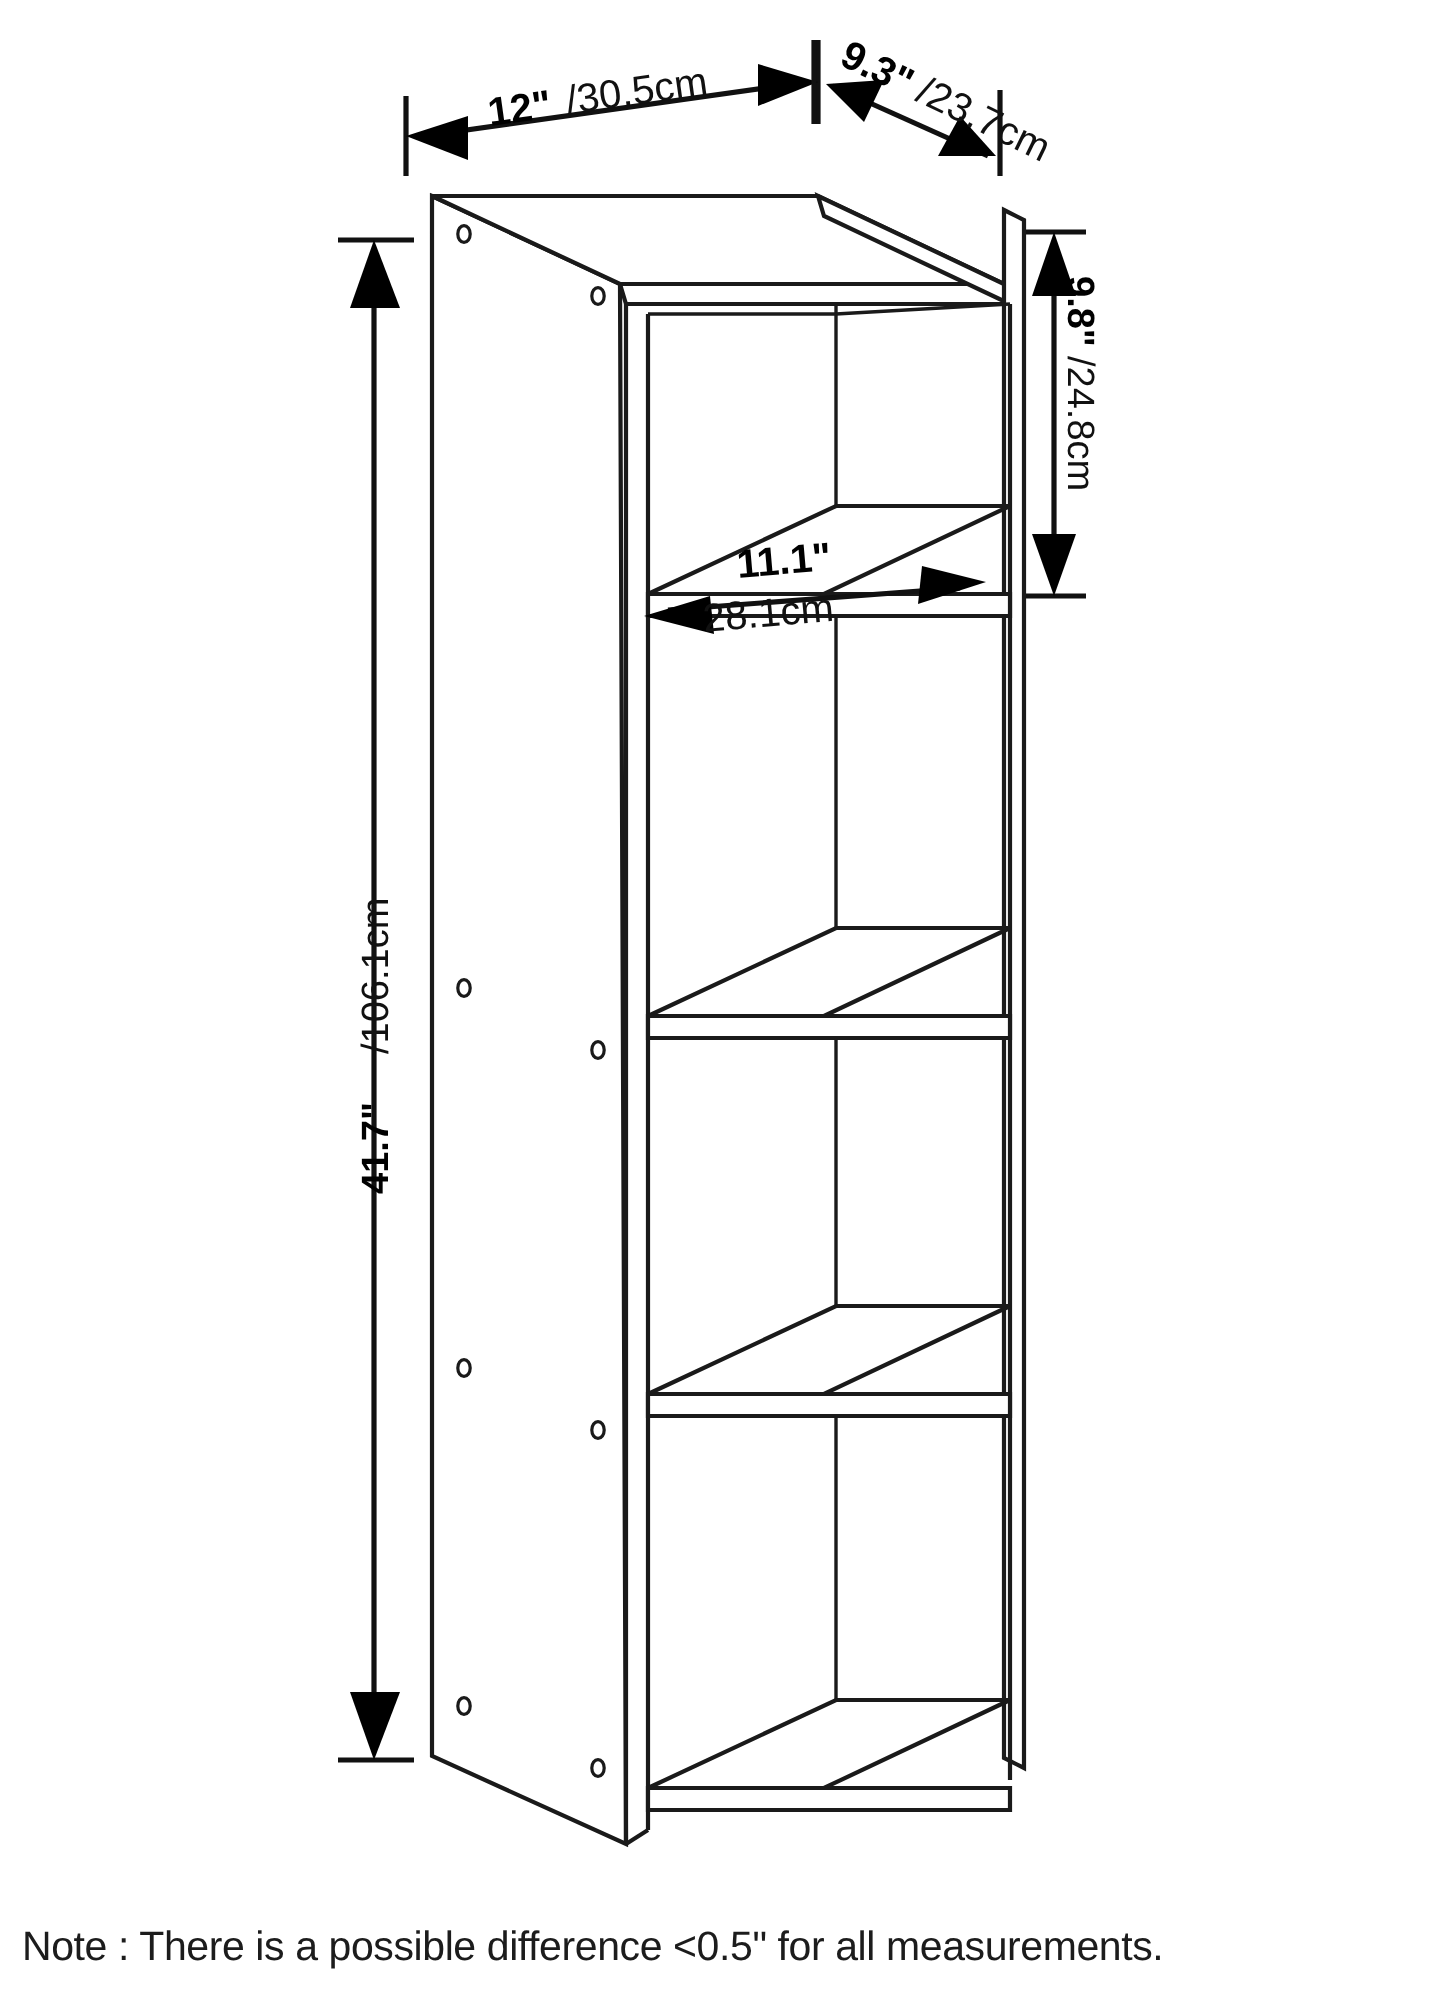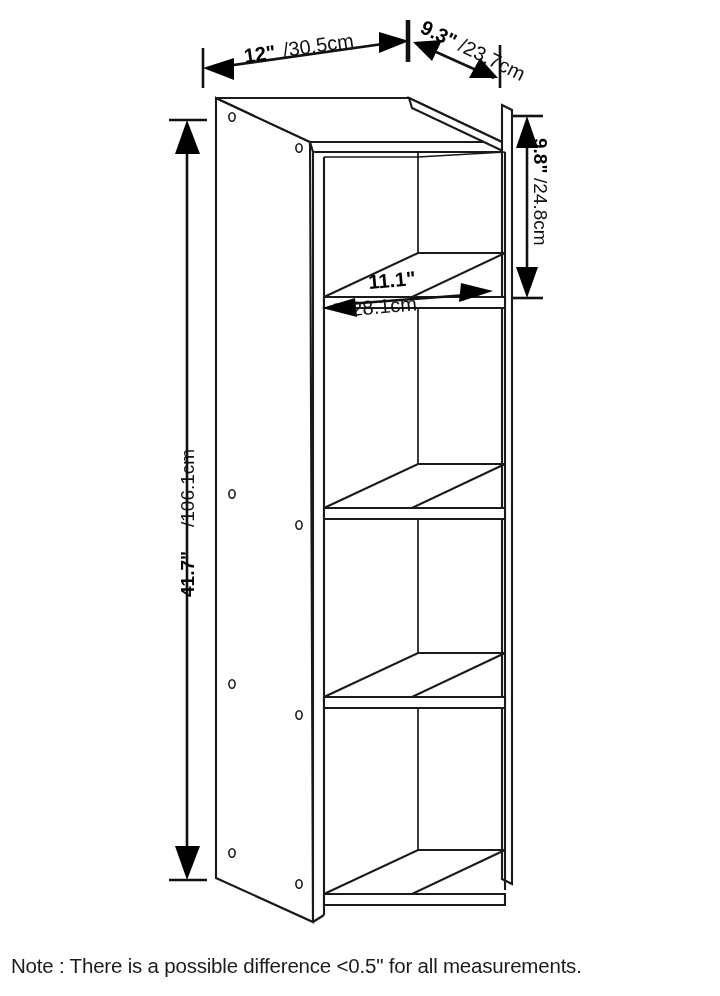--- a/index.html
+++ b/index.html
@@ -31,21 +31,21 @@
     height: 996px;
     display: block;
   }
   .note-bar {
     position: absolute;
     left: 0;
     top: 946px;
     width: 720px;
     height: 40px;
     display: flex;
-    align-items: center;
+    align-items: flex-end;
     padding-left: 11px;
     box-sizing: border-box;
   }
   .note-text {
     font-family: "Liberation Sans", sans-serif;
     font-size: 20.5px;
     font-weight: 400;
     letter-spacing: -0.2px;
     color: #1c1c1c;
     white-space: nowrap;

